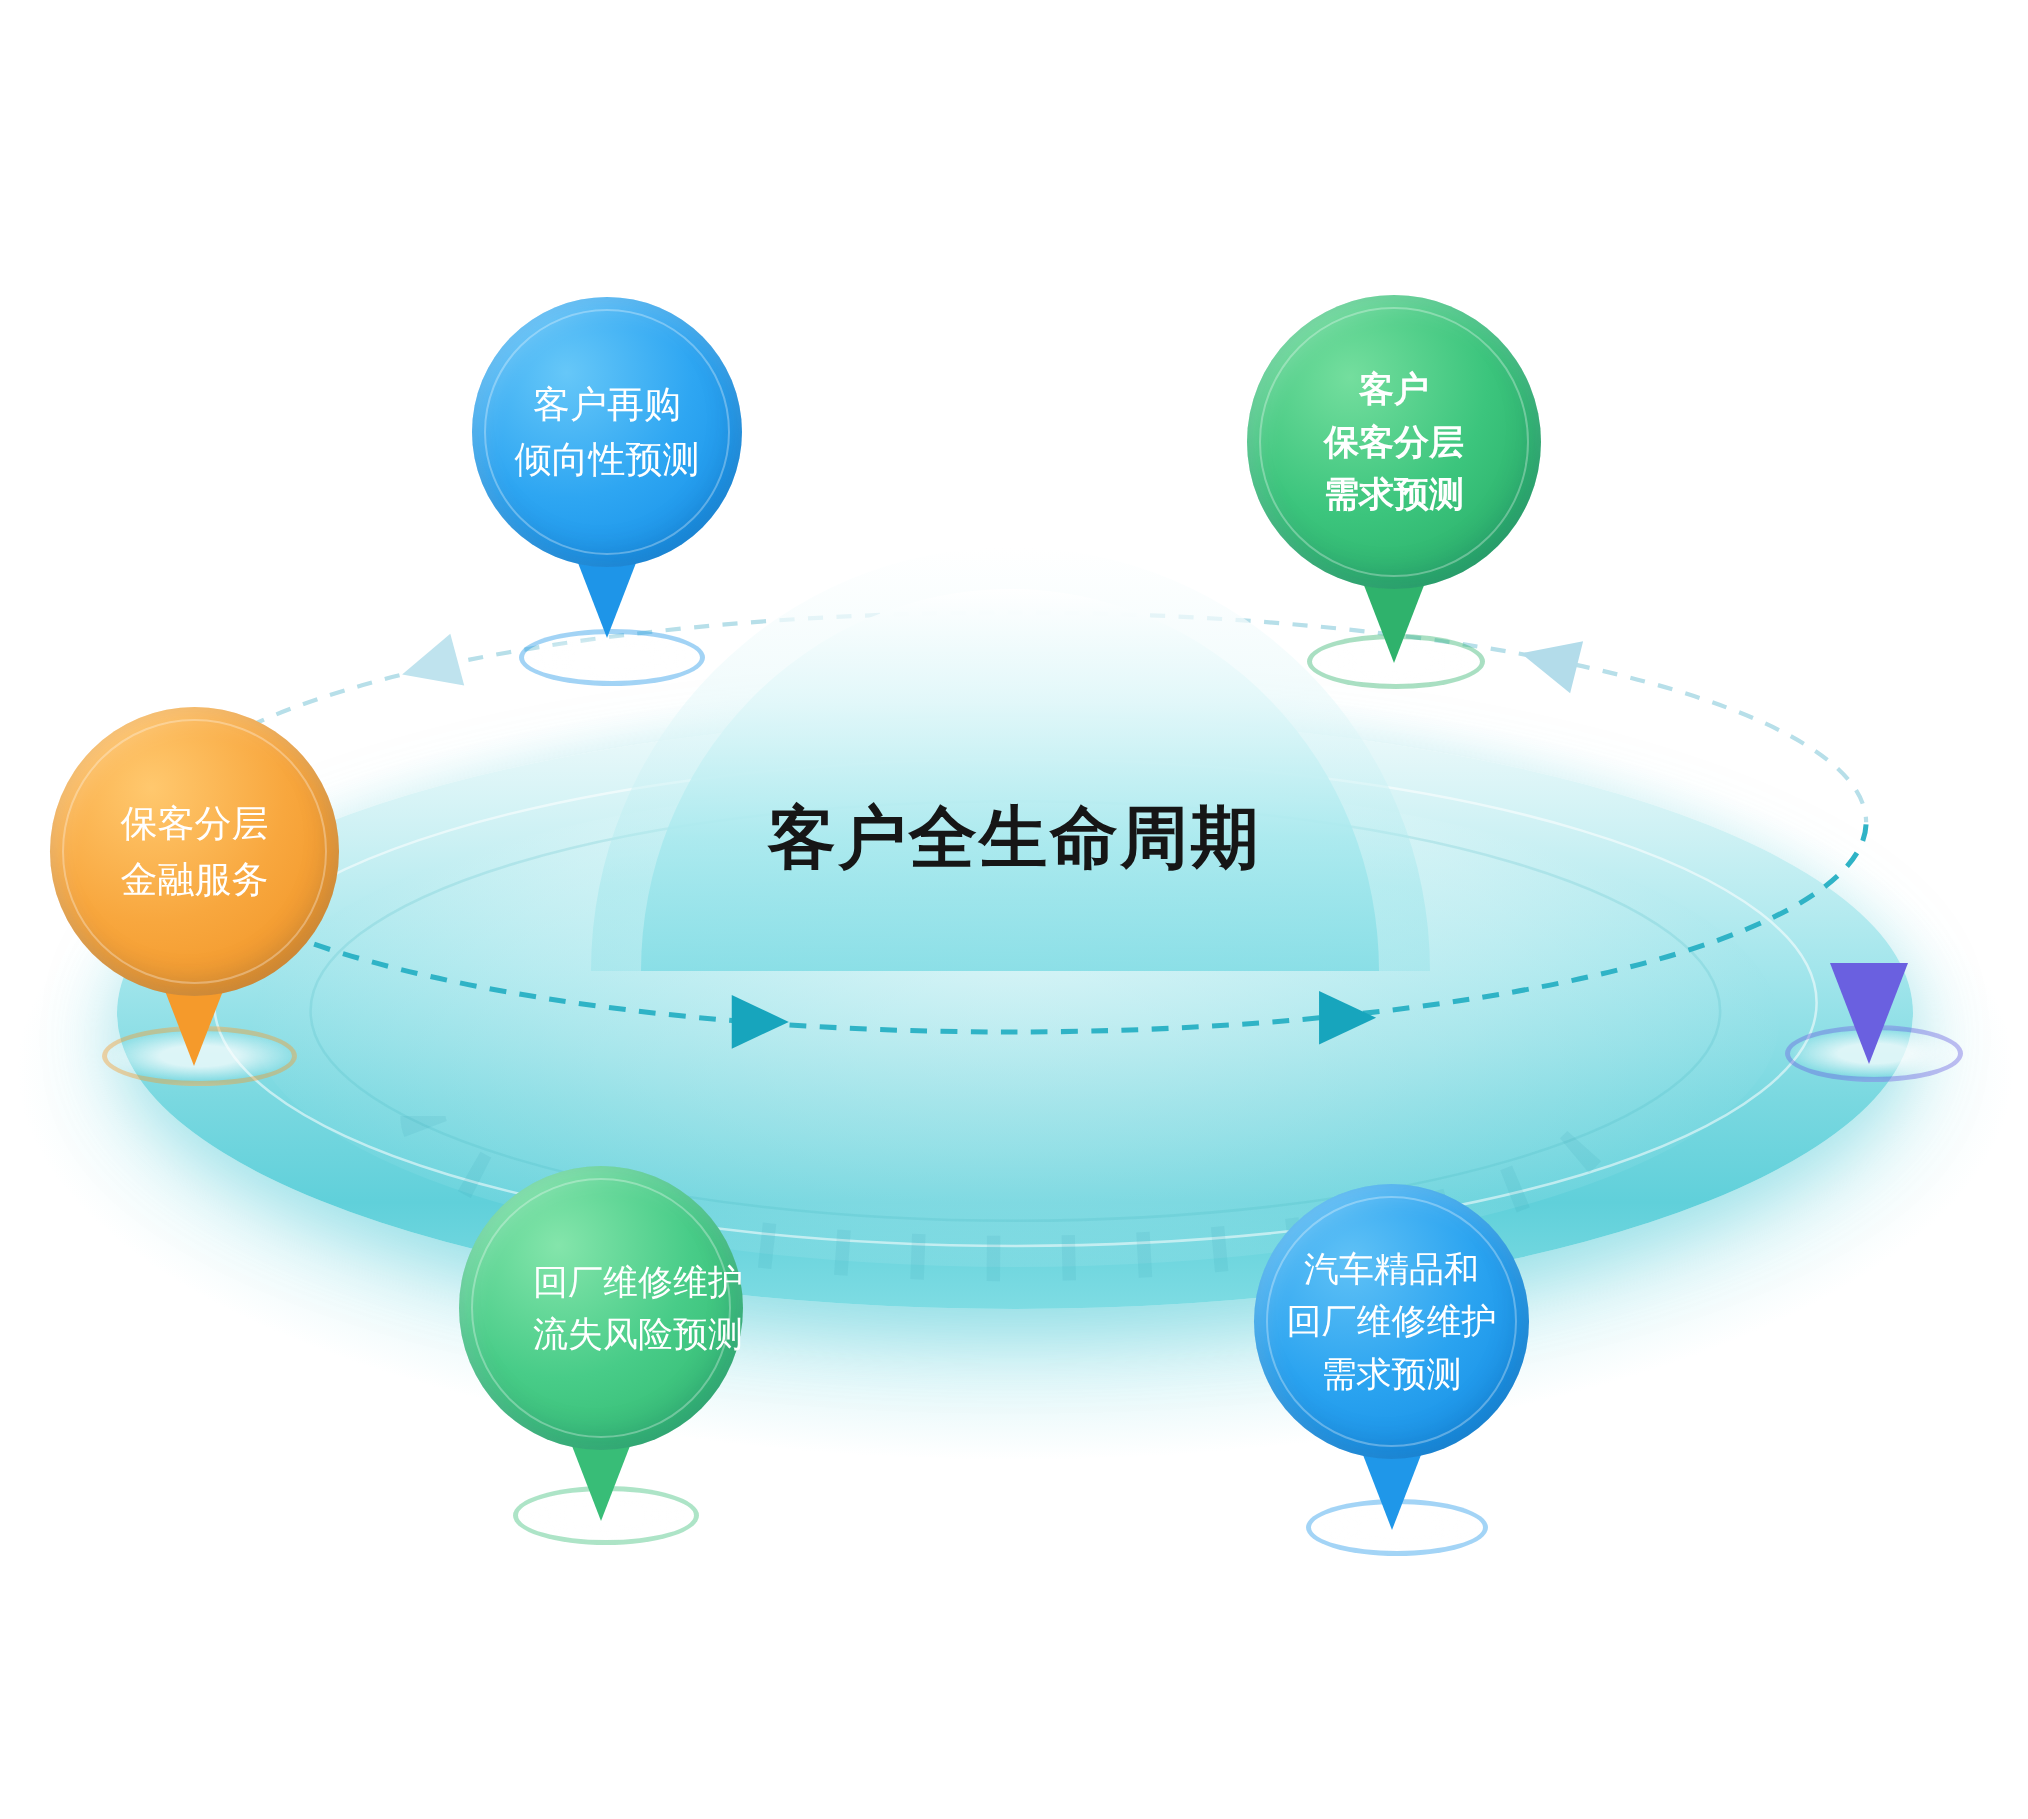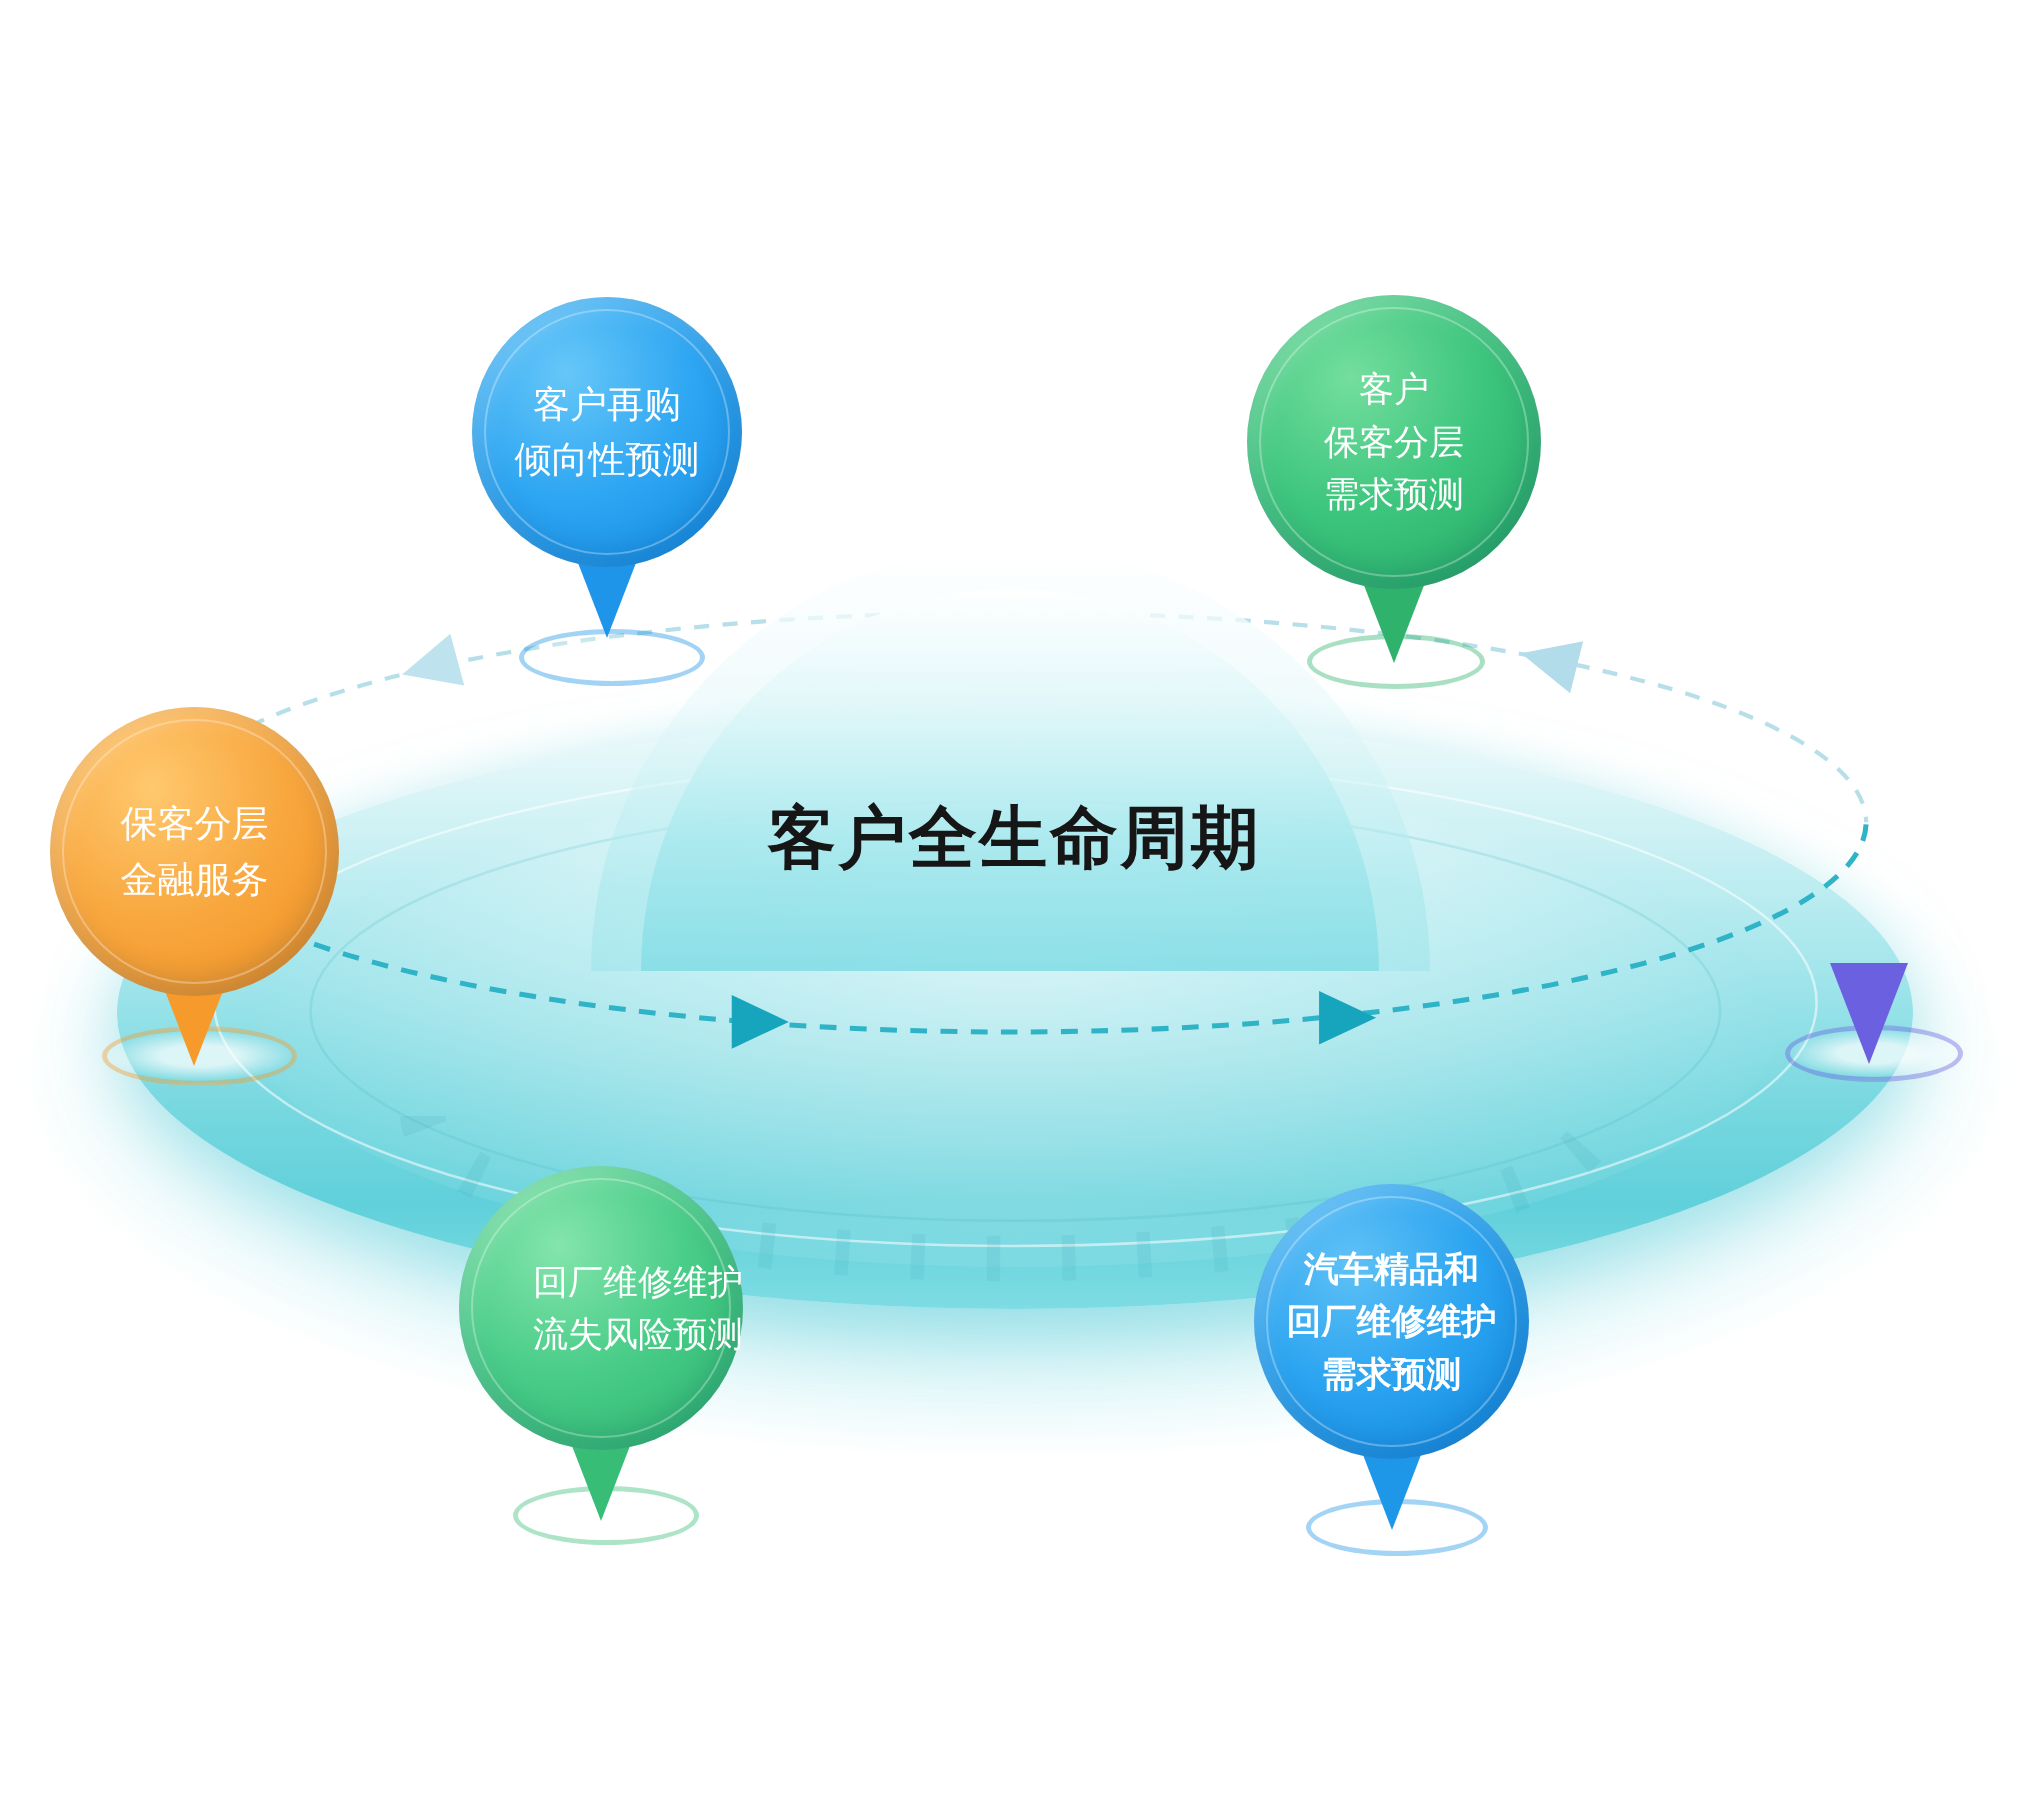--- a/index.html
+++ b/index.html
@@ -103,37 +103,37 @@
     border:5px solid; opacity:0.75;
     background: radial-gradient(ellipse at center,
       rgba(255,255,255,0.95) 30%, rgba(255,255,255,0.0) 72%);
   }
 
   
   .pin--blue   .balloon { background: radial-gradient(circle at 35% 28%, #66c7f8 0%, #2ea6f2 48%, #0f89e4 100%); }
   .pin--blue   .pin-tail { border-top-color:#1e95e8; }
   .pin--blue   .pin-base { border-color: rgba(30,149,232,0.55); }
 
-  .pin--green  .balloon { background: radial-gradient(circle at 35% 28%, #74de9e 0%, #3cc57d 48%, #21a560 100%); }
+  .pin--green  .balloon { background: radial-gradient(circle at 35% 28%, #74de9e 0%, #3cc57d 48%, #21a560 100%); font-weight: bold; }
   .pin--green  .pin-tail { border-top-color:#2fb26c; }
   .pin--green  .pin-base { border-color: rgba(47,178,108,0.55); }
 
   .pin--orange .balloon { background: radial-gradient(circle at 35% 28%, #ffc86e 0%, #f8a73e 48%, #ee8e1e 100%); text-align: right; }
   .pin--orange .pin-tail { border-top-color:#f59a2b; }
   .pin--orange .pin-base { border-color: rgba(245,154,43,0.55); }
 
   .pin--purple .balloon { background: radial-gradient(circle at 35% 28%, #9a93f2 0%, #776de9 48%, #5a50d8 100%); }
   .pin--purple .pin-tail { border-top-color:#6a60e0; }
   .pin--purple .pin-base { border-color: rgba(106,96,224,0.55); }
 
   .pin--green2 .balloon { background: radial-gradient(circle at 35% 28%, #84e5ab 0%, #48cc88 48%, #2ab369 100%); }
   .pin--green2 .pin-tail { border-top-color:#38bd77; }
   .pin--green2 .pin-base { border-color: rgba(56,189,119,0.55); }
 
-  .pin--blue2  .balloon { background: radial-gradient(circle at 35% 28%, #5fc1f6 0%, #2aa3f0 48%, #0e86e0 100%); font-weight: bold; }
+  .pin--blue2  .balloon { background: radial-gradient(circle at 35% 28%, #5fc1f6 0%, #2aa3f0 48%, #0e86e0 100%); }
   .pin--blue2  .pin-tail { border-top-color:#1f97e9; }
   .pin--blue2  .pin-base { border-color: rgba(31,151,233,0.55); }
 
   .fs44 { font-size:37px; }
   .fs42 { font-size:35px; }
 </style>
 </head>
 <body>
 
 <div class="stage">

